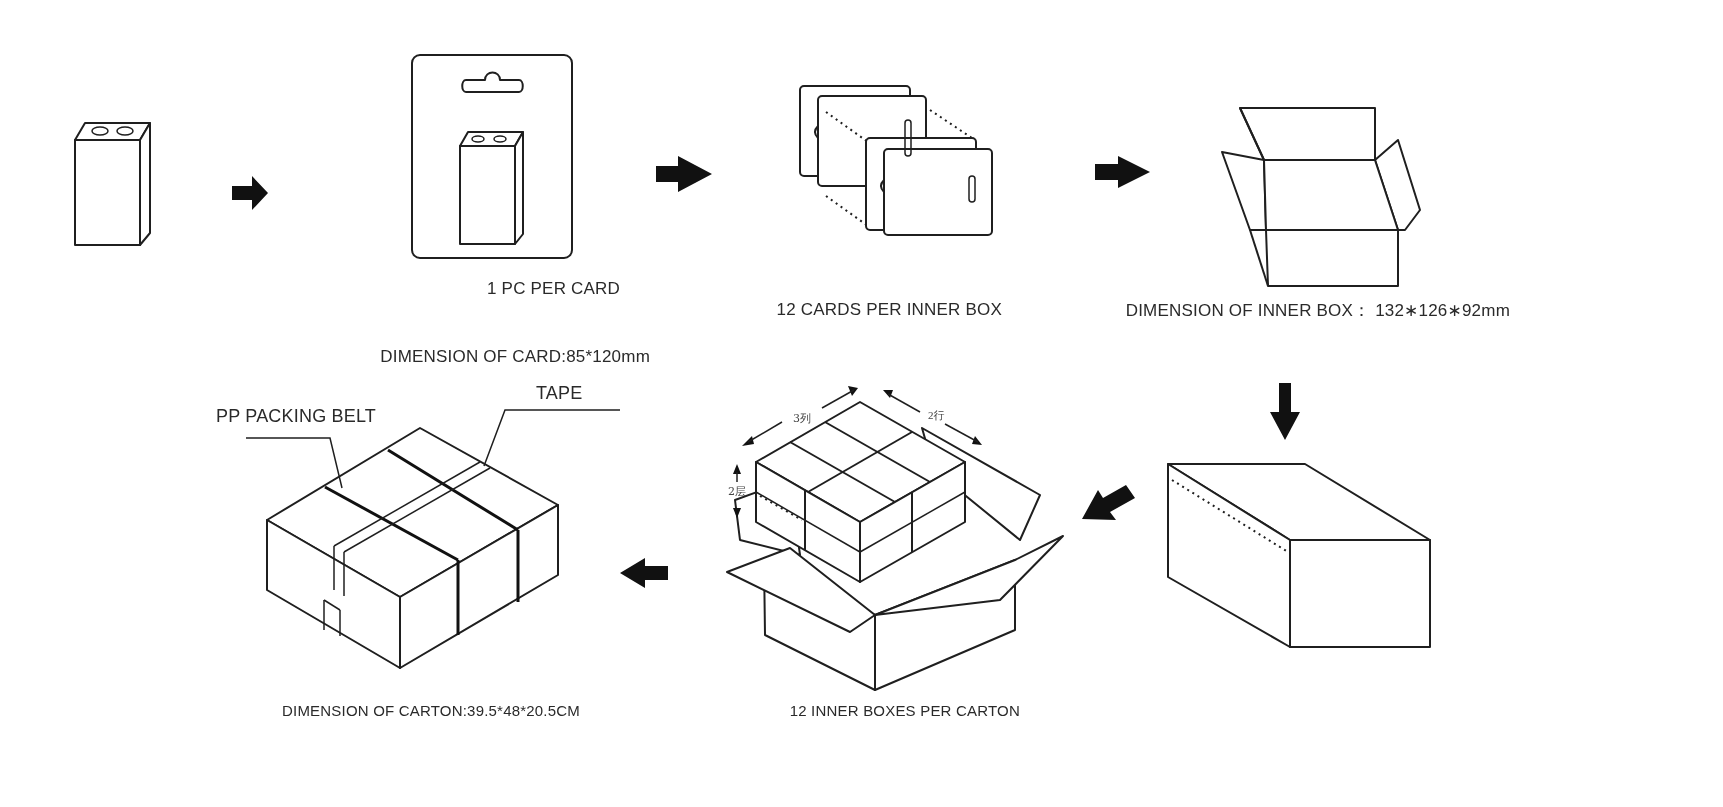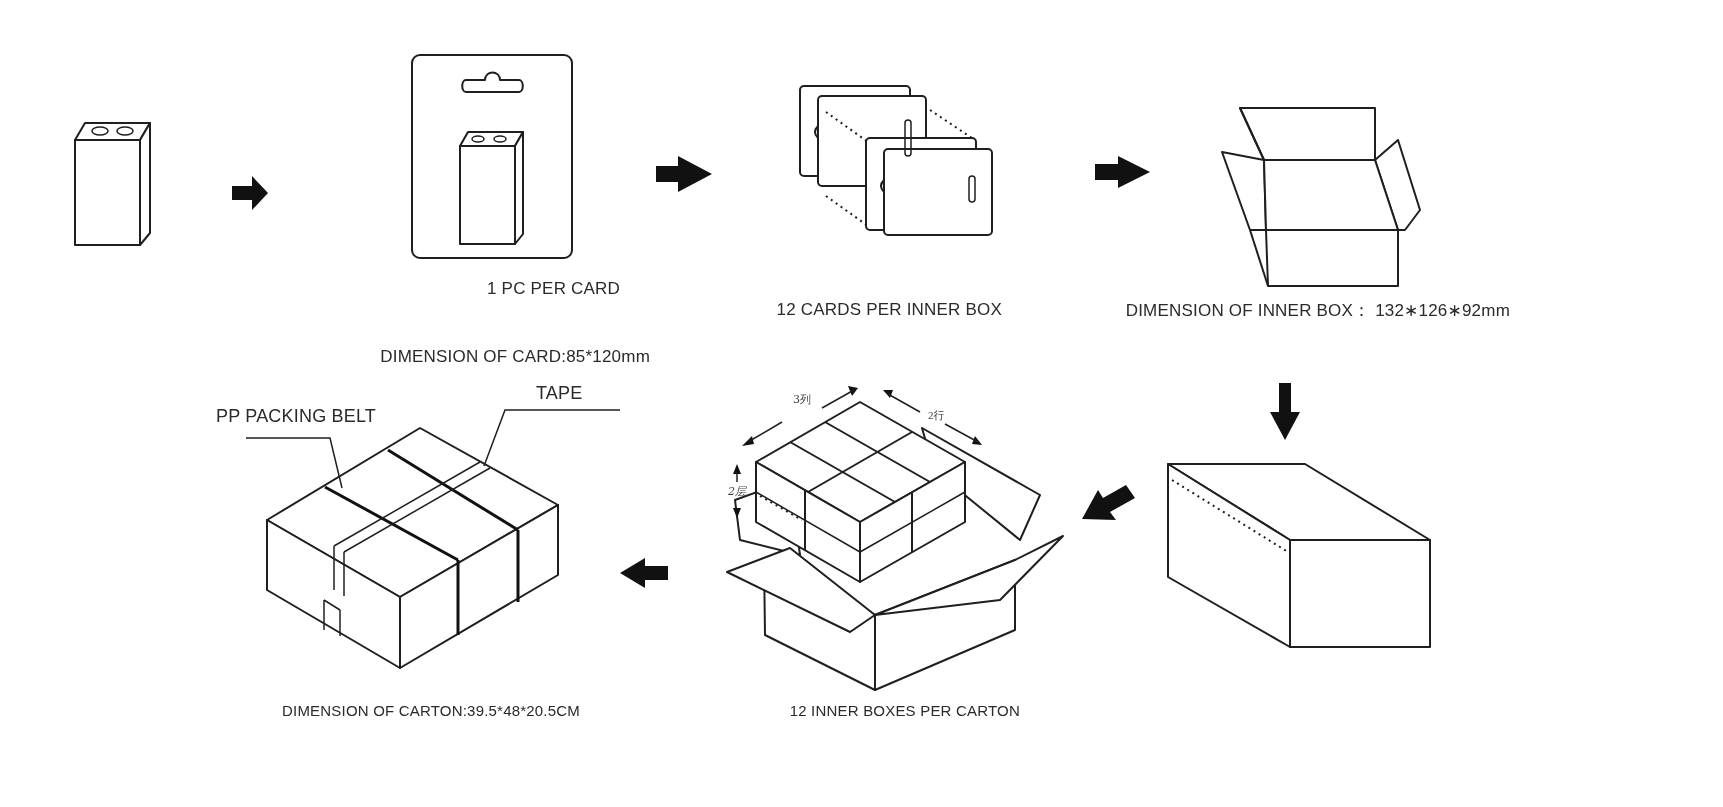--- a/index.html
+++ b/index.html
@@ -150,18 +150,18 @@
 </svg>
 
 <div class="lbl" style="left:360px; top:279px; width:260px;">1  PC PER CARD</div>
 <div class="lbl" style="left:330px; top:299px; width:320px;margin-top:48px;">DIMENSION OF CARD:85*120mm</div>
 <div class="lbl" style="left:722px; top:300px; width:280px;">12 CARDS PER INNER BOX</div>
 <div class="lbl" style="left:1090px; top:299px; width:420px;">DIMENSION  OF  INNER  BOX： 132∗126∗92mm</div>
 
 <div class="lbl lbl-lg" style="left:216px; top:406px; text-align:right;">PP PACKING BELT</div>
 <div class="lbl lbl-lg" style="left:536px; top:383px; text-align:left;">TAPE</div>
 
-<div class="cjk" style="left:793px; top:392px;">3列</div>
+<div class="cjk" style="left:793px; top:411px;">3列</div>
 <div class="cjk" style="left:928px; top:408px;font-family:Liberation Serif, serif;">2行</div>
-<div class="cjk" style="left:728px; top:484px;font-style:italic;">2层</div>
+<div class="cjk" style="left:728px; top:484px;">2层</div>
 
 <div class="lbl" style="left:220px; top:702px; width:360px; font-size:15px;">DIMENSION OF CARTON:39.5*48*20.5CM</div>
 <div class="lbl" style="left:740px; top:702px; width:280px; font-size:15px;">12 INNER BOXES PER CARTON</div>
 
 </body></html>

